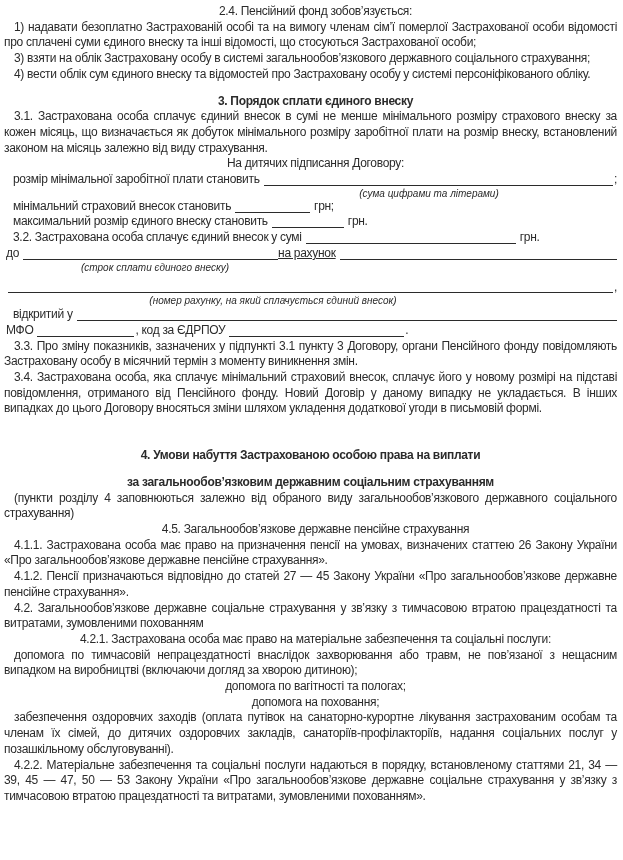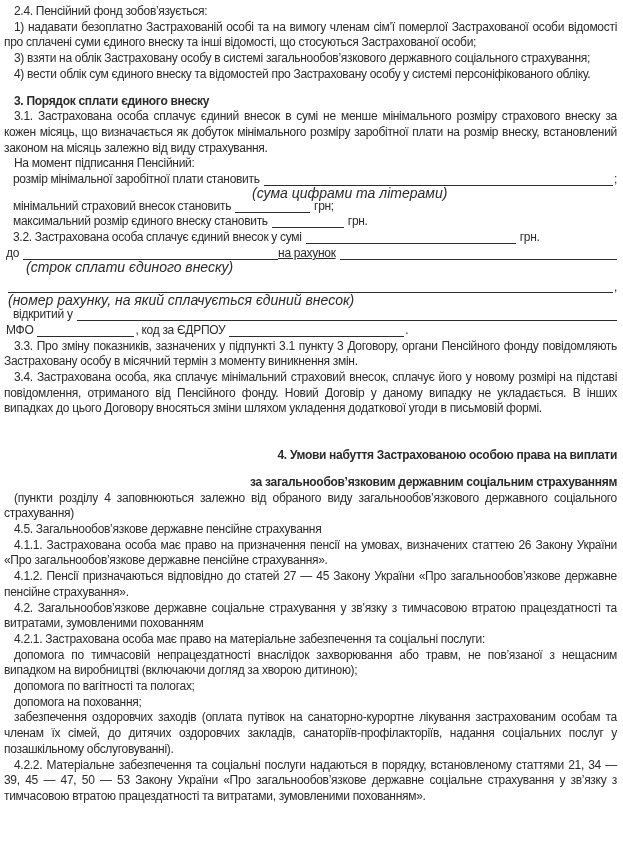--- a/index.html
+++ b/index.html
@@ -10,23 +10,23 @@
     background:#ffffff;
     padding:4px 6px 0 4px;
     overflow:hidden;
     font-family:"Liberation Sans", sans-serif;
     font-size:12px;
     line-height:15.7px;
     letter-spacing:-0.3px;
     color:#2b2b2b;
   }
   .p { margin:0; text-indent:10px; text-align:justify; }
-  .left { text-align:left; }
+  .left { text-align:center; }
   .bold { font-weight:bold;margin-top:11px; }
-  .centered { text-align:right; text-indent:0; }
+  .centered { text-align:center; text-indent:0; }
   .gap-top { margin-top:31px; }
 
   .row { display:flex; align-items:center; }
   .row .lbl { white-space:nowrap; }
   .ind { padding-left:9px; }
   .ind2 { padding-left:2px; }
   .blank {
     display:block;
     border-bottom:1px solid #2b2b2b;
     height:12px;
@@ -38,44 +38,45 @@
   .w72  { width:72px; }
   .w210 { width:210px; }
   .w255 { width:255px; }
   .w97  { width:97px; }
   .w175 { width:175px; }
   .sfx { margin-left:4px; white-space:nowrap; }
   .sfx-tight { margin-left:1px; white-space:nowrap; }
   .mid { margin-left:0; white-space:nowrap;text-decoration:underline; }
 
   .cap {
-    font-size:14px;
+    font-size:10px;
     font-style:italic;
     line-height:11px;
     letter-spacing:0;
+    text-align:center;
     color:#2b2b2b;
   }
   .cap1 { margin-left:248px; width:354px; }
   .cap2 { margin-left:22px; width:258px;font-style:italic; }
   .cap3 { margin-left:4px; width:530px; margin-bottom:1px; }
   .acct-row { margin-top:7px; }
 </style>
 </head>
 <body>
 
 <div class="page">
 
   <p class="p left">2.4. Пенсійний фонд зобов’язується:</p>
   <p class="p">1) надавати безоплатно Застрахованій особі та на вимогу членам сім’ї померлої Застрахованої особи відомості про сплачені суми єдиного внеску та інші відомості, що стосуються Застрахованої особи;</p>
   <p class="p">3) взяти на облік Застраховану особу в системі загальнообов’язкового державного соціального страхування;</p>
   <p class="p">4) вести облік сум єдиного внеску та відомостей про Застраховану особу у системі персоніфікованого обліку.</p>
 
   <p class="p left bold">3. Порядок сплати єдиного внеску</p>
   <p class="p">3.1. Застрахована особа сплачує єдиний внесок в сумі не менше мінімального розміру страхового внеску за кожен місяць, що визначається як добуток мінімального розміру заробітної плати на розмір внеску, встановлений законом на місяць залежно від виду страхування.</p>
-  <p class="p left">На момент підписання Пенсійний:</p>
+  <p class="p left">На дитячих підписання Договору:</p>
 
   <div class="row ind">
     <span class="lbl">розмір мінімальної заробітної плати становить</span>
     <span class="blank grow"></span>
     <span class="sfx-tight">;</span>
   </div>
   <div class="cap cap1">(сума цифрами та літерами)</div>
 
 
   <div class="row ind">

